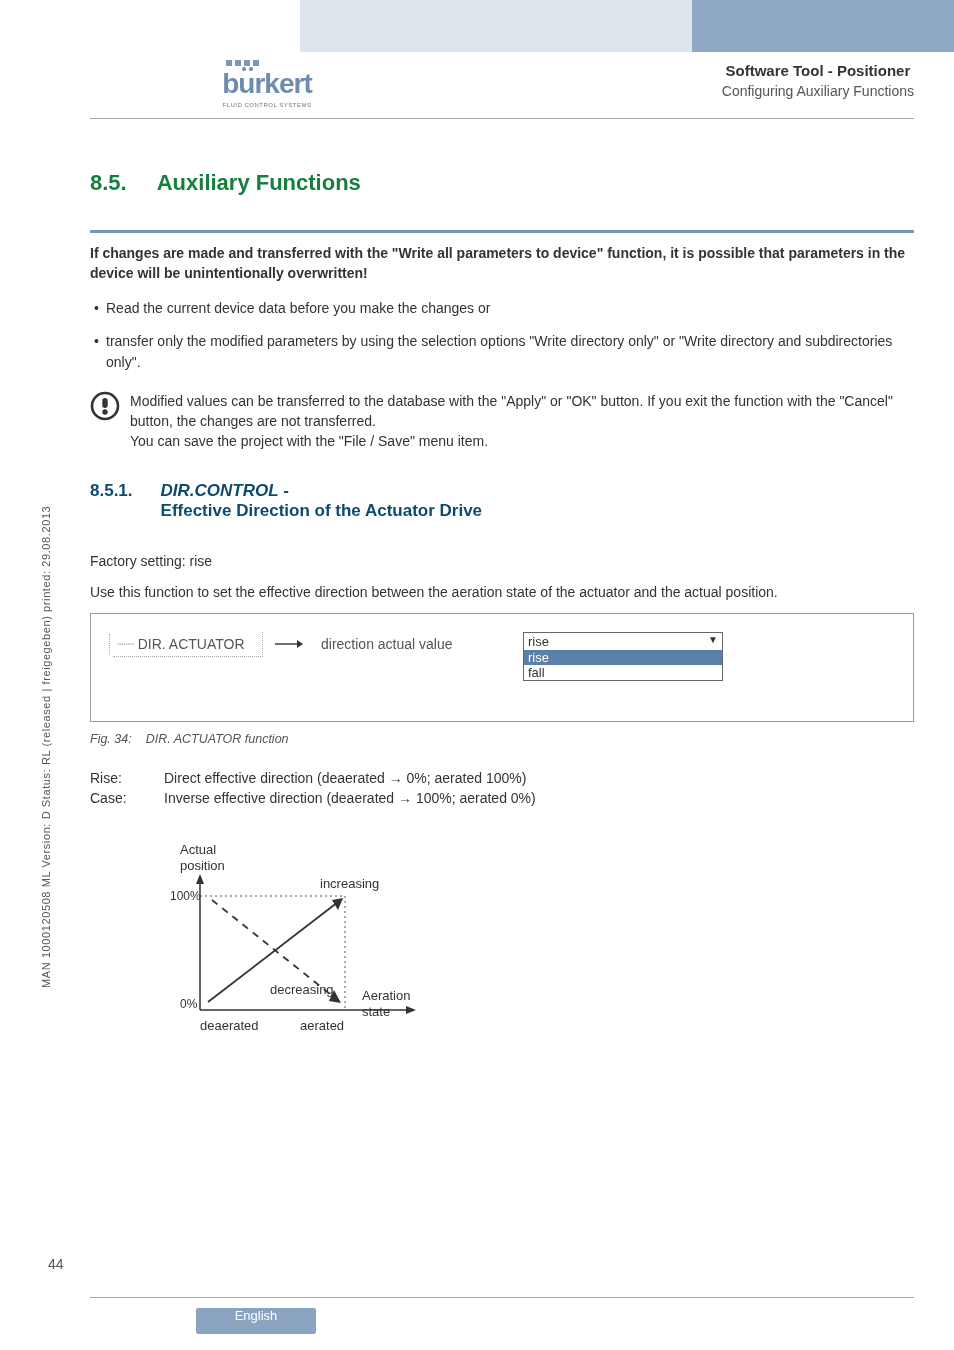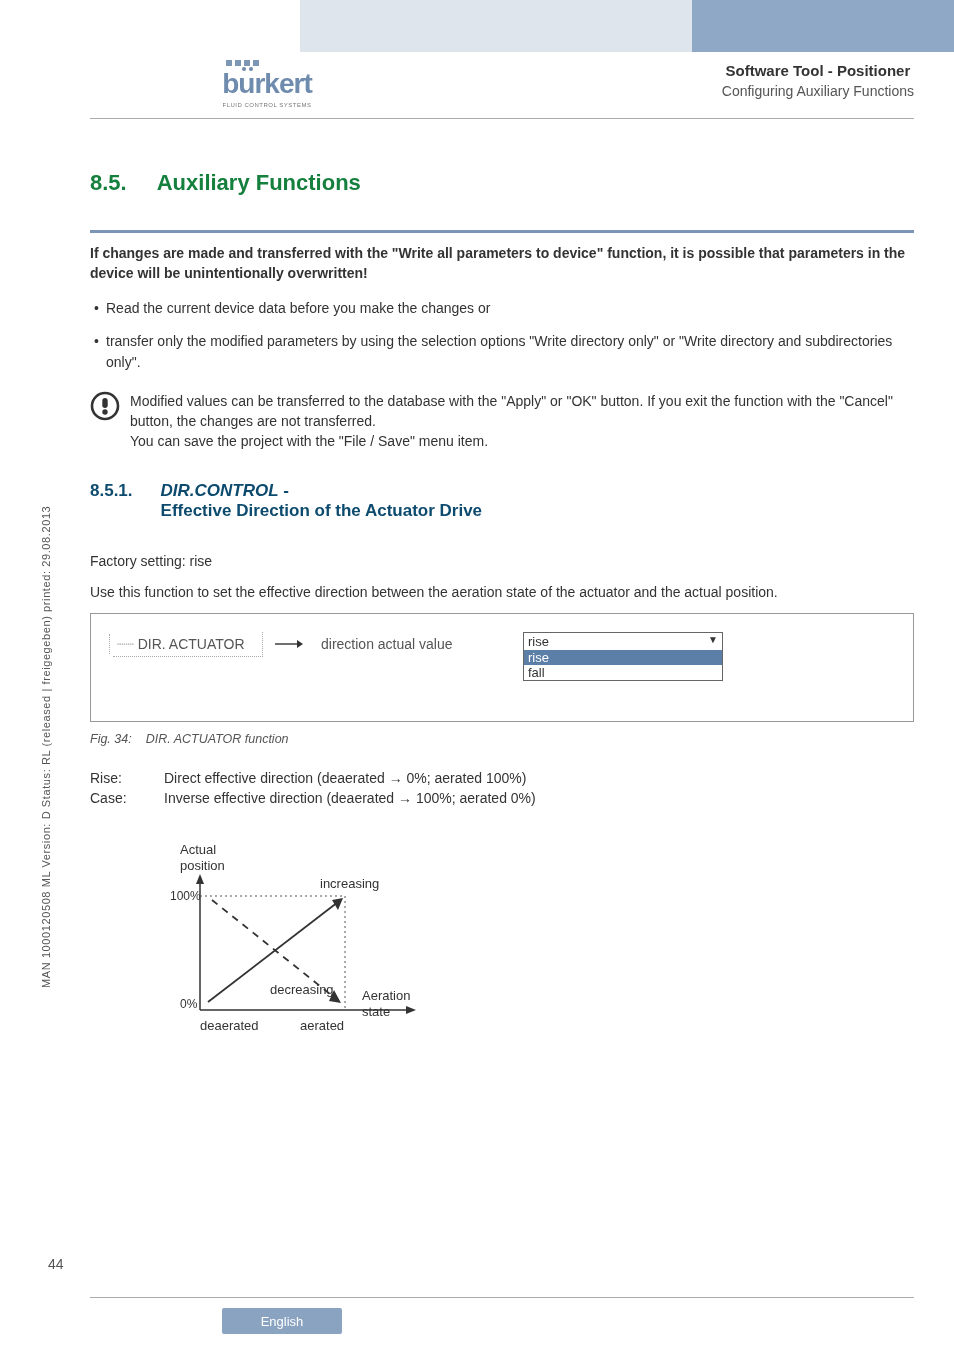--- a/index.html
+++ b/index.html
@@ -63,21 +63,21 @@
 
   .graph-wrap { margin-top: 34px; margin-left: 50px; }
 
   
   .side-text { position: absolute; left: 40px; top: 988px; transform: rotate(-90deg); transform-origin: left top; font-size: 11px; color: #555; letter-spacing: 0.6px; white-space: nowrap; width: 500px;}
 
   .page-num { position: absolute; left: 48px; bottom: 78px; font-size: 14px; color: #555; margin-top: 24px; }
 
   
   .bot-rule { position: absolute; left: 90px; right: 40px; bottom: 52px; height: 1px; background: #aaa; }
-  .bot-tab { position: absolute; left: 222px; bottom: 16px; width: 120px; height: 26px; background: #8aa3c0; color: #fff; font-size: 13px; display:flex; align-items:center; justify-content:center; border-radius: 2px;}
+  .bot-tab { position: absolute; left: 196px; bottom: 16px; width: 120px; height: 26px; background: #8aa3c0; color: #fff; font-size: 13px; display:flex; justify-content:center; border-radius: 2px;}
 </style>
 </head>
 <body>
 
 <div class="page">
   <div class="top-tab"></div>
   <div class="top-bluebar"></div>
 
   <div class="logo-wrap">
     <div class="logo-box">

